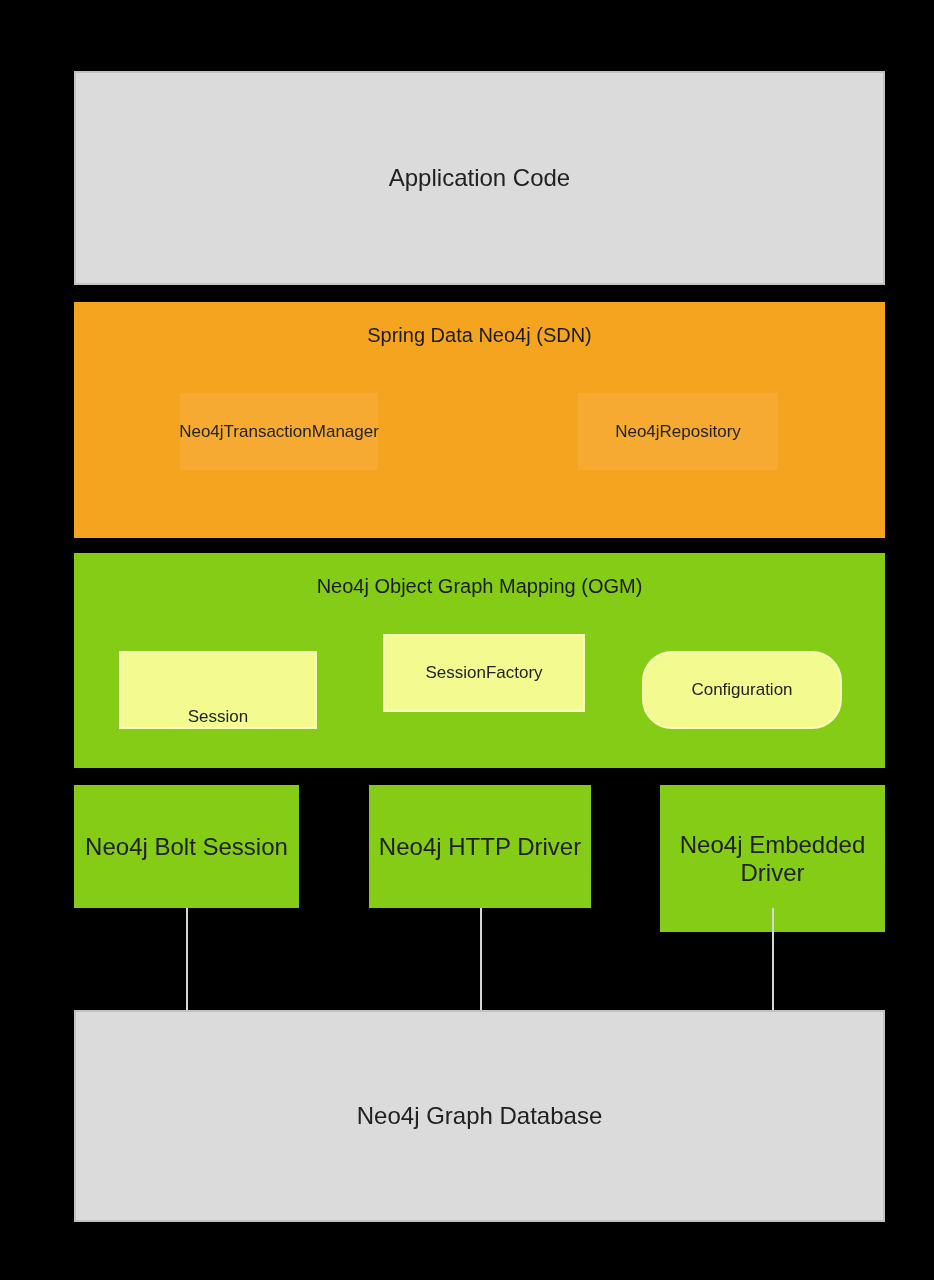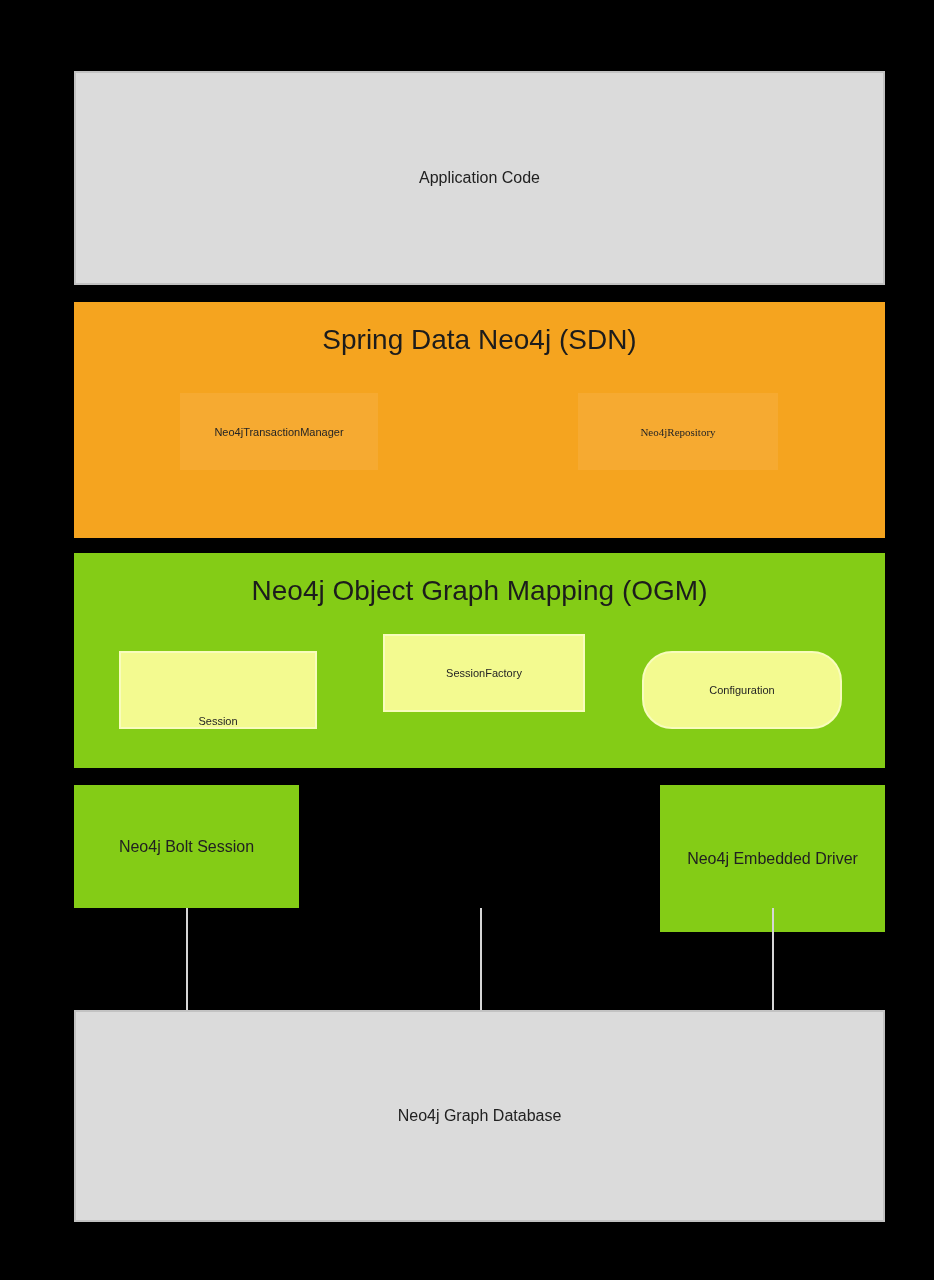--- a/index.html
+++ b/index.html
@@ -29,50 +29,50 @@
     border: 2px solid #c2c2c2;
   }
   .orange-box { background: #f5a41f; }
   .green-box  { background: #84cc16; }
   .layer-title {
     position: absolute;
     top: 22px;
     left: 0;
     width: 100%;
     text-align: center;
-    font-size: 28px;
+    font-size: 20px;
     color: #1c1c1c;
   }
-  .big-label { font-size: 16px; }
+  .big-label { font-size: 24px; }
   .sub-box {
     position: absolute;
     box-sizing: border-box;
     display: flex;
     align-items: center;
     justify-content: center;
     text-align: center;
-    font-size: 11px;
+    font-size: 17px;
     color: #242424;
   }
   .orange-sub { background: #f6aa31; }
   .yellow-sub {
     background: #f3fa90;
     border: 2px solid #f8fcbc;
   }
   
   #app-box  { left: 74px;  top: 71px;   width: 811px; height: 214px; }
   #sdn-box  { left: 74px;  top: 302px;  width: 811px; height: 236px; }
   #ogm-box  { left: 74px;  top: 553px;  width: 811px; height: 215px; }
   #bolt-box     { left: 74px;  top: 785px; width: 225px; height: 123px; }
   #http-box     { left: 369px; top: 785px; width: 222px; height: 123px; }
   #embedded-box { left: 660px; top: 785px; width: 225px; height: 147px; }
   #db-box   { left: 74px;  top: 1010px; width: 811px; height: 212px; }
 
   #sdn-sub-tm   { left: 106px; top: 91px; width: 198px; height: 77px; }
-  #sdn-sub-repo { left: 504px; top: 91px; width: 200px; height: 77px; font-family: Liberation Serif, serif; }
+  #sdn-sub-repo { left: 504px; top: 91px; width: 200px; height: 77px; }
 
   #ogm-sub-session { left: 45px;  top: 98px; width: 198px; height: 78px; align-items: flex-end; }
   #ogm-sub-factory { left: 309px; top: 81px; width: 202px; height: 78px; }
   #ogm-sub-config  { left: 568px; top: 98px; width: 200px; height: 78px; border-radius: 30px; }
 
   .connector {
     position: absolute;
     top: 908px;
     width: 2px;
     height: 102px;
@@ -110,20 +110,23 @@
       <span>SessionFactory</span>
     </div>
     <div id="ogm-sub-config" class="sub-box yellow-sub">
       <span>Configuration</span>
     </div>
   </div>
 
   <div id="bolt-box" class="box green-box">
     <span class="big-label">Neo4j Bolt Session</span>
   </div>
+  <div id="http-box" class="box green-box">
+    <span class="big-label">Neo4j HTTP Driver</span>
+  </div>
   <div id="embedded-box" class="box green-box">
     <span class="big-label">Neo4j Embedded Driver</span>
   </div>
 
   <div id="connector-bolt" class="connector"></div>
   <div id="connector-http" class="connector"></div>
   <div id="connector-embedded" class="connector"></div>
 
   <div id="db-box" class="box gray-box">
     <span class="big-label">Neo4j Graph Database</span>

